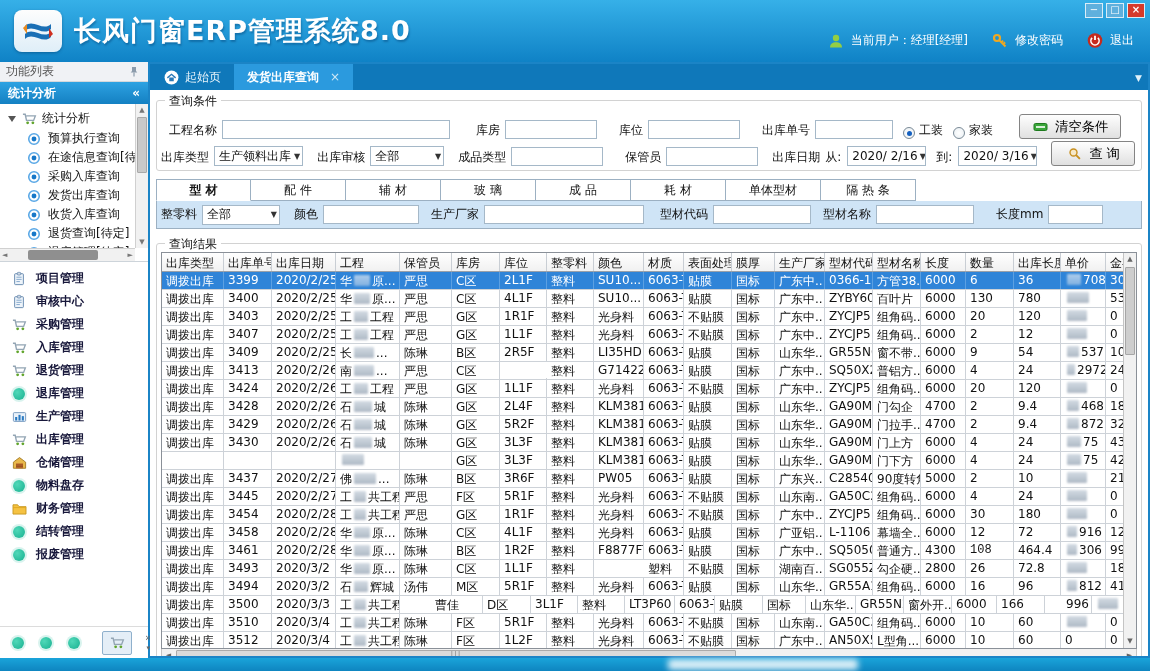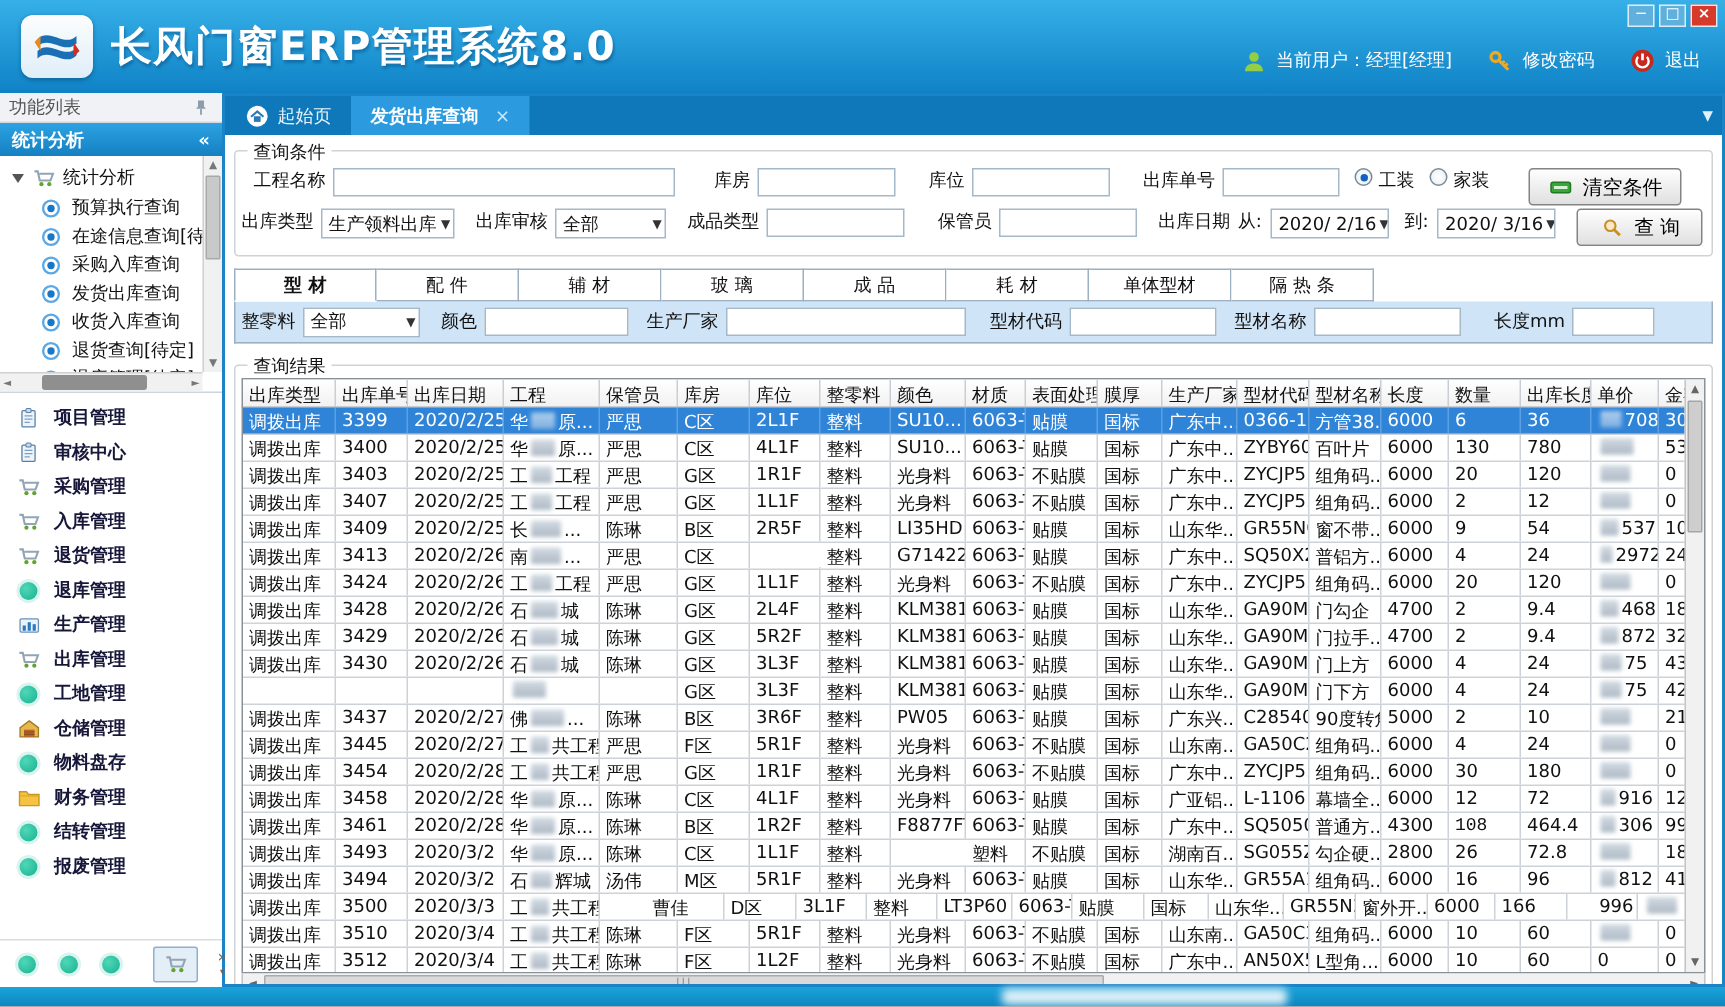--- a/index.html
+++ b/index.html
@@ -47,21 +47,21 @@
   .tab { display:flex; align-items:center; gap:6px; padding:0 13px; color:#e8f4fb; }
   .tab.active { background:#2b9ade; color:#fff; font-weight:bold; }
   .tab .close { color:#cfe8f6; margin-left:5px; font-weight:normal; }
   .tab-caret { position:absolute; right:6px; top:9px; color:#e0f1fa; font-size:9px; }
   .content { flex:1; padding:4px 6px 0 6px; overflow:hidden; }
 
   .groupbox { border:1px solid #d2d2d2; border-radius:3px; position:relative; }
   .gb-label { position:absolute; top:-8px; left:8px; background:#fff; padding:0 4px; color:#111; }
 
   .qbox { margin-top:6px; padding:11px 6px 4px 2px; }
-  .qrow { display:flex; align-items:flex-start; height:27px; }
+  .qrow { display:flex; align-items:flex-end; height:27px; }
   .qlabel { margin-left:10px; margin-right:5px; white-space:nowrap; }
   .tin { border:1px solid #a5b8c8; height:19px; background:#fff; }
   .sel { border:1px solid #a5b8c8; height:20px; background:#fff; display:flex; align-items:center; justify-content:space-between; padding:0 2px 0 4px; white-space:nowrap; overflow:hidden; }
   .sel .dd { color:#333; font-size:8px; flex:0 0 auto; margin-left:2px; }
   .radio { width:12px; height:12px; border-radius:50%; border:1px solid #7a8a96; background:radial-gradient(#fff,#e8eef2); display:inline-block; position:relative; margin:0 4px 0 10px; }
   .radio.on::after { content:""; position:absolute; inset:2.5px; border-radius:50%; background:#1460c0; }
   .btn { display:flex; align-items:center; gap:7px; border:1px solid #848484; background:linear-gradient(#fefefe,#e0e0e0); height:25px; padding:0 12px; border-radius:3px; white-space:nowrap; }
 
   .mat-tabs { display:flex; margin-top:8px; height:22px; }
   .mtab { width:95px; text-align:center; line-height:20px; border:1px solid #9cb0c2; border-left:none; background:#fff; white-space:nowrap; overflow:hidden; }
@@ -316,26 +316,20 @@
               <svg width="15" height="15" viewBox="0 0 16 16">
                 <path d="M1 3.5 h2.4 l1.4 6.5 h7.6 l1.8 -4.8 H4.6" fill="none" stroke="#93a5b4" stroke-width="1.5"></path>
                 <circle cx="6" cy="12.6" r="1.5" fill="#61a52c"></circle>
                 <circle cx="11.6" cy="12.6" r="1.5" fill="#61a52c"></circle>
               </svg>
             </span>
             <span>出库管理</span>
           </div>
           <div class="menu-item">
             <span class="ico">
-              <span class="ico-dot"></span>
-            </span>
-            <span>工地管理</span>
-          </div>
-          <div class="menu-item">
-            <span class="ico">
               <svg width="15" height="14" viewBox="0 0 16 16">
                 <path d="M1 7 L8 1.8 L15 7 V14 H1 Z" fill="#e8b84b" stroke="#a07820"></path>
                 <rect x="4" y="8.5" width="8" height="5.5" fill="#b8652c"></rect>
                 <path d="M4 10.3 h8 M4 12.1 h8" stroke="#8a4a1e" stroke-width=".8"></path>
               </svg>
             </span>
             <span>仓储管理</span>
           </div>
           <div class="menu-item">
             <span class="ico">

